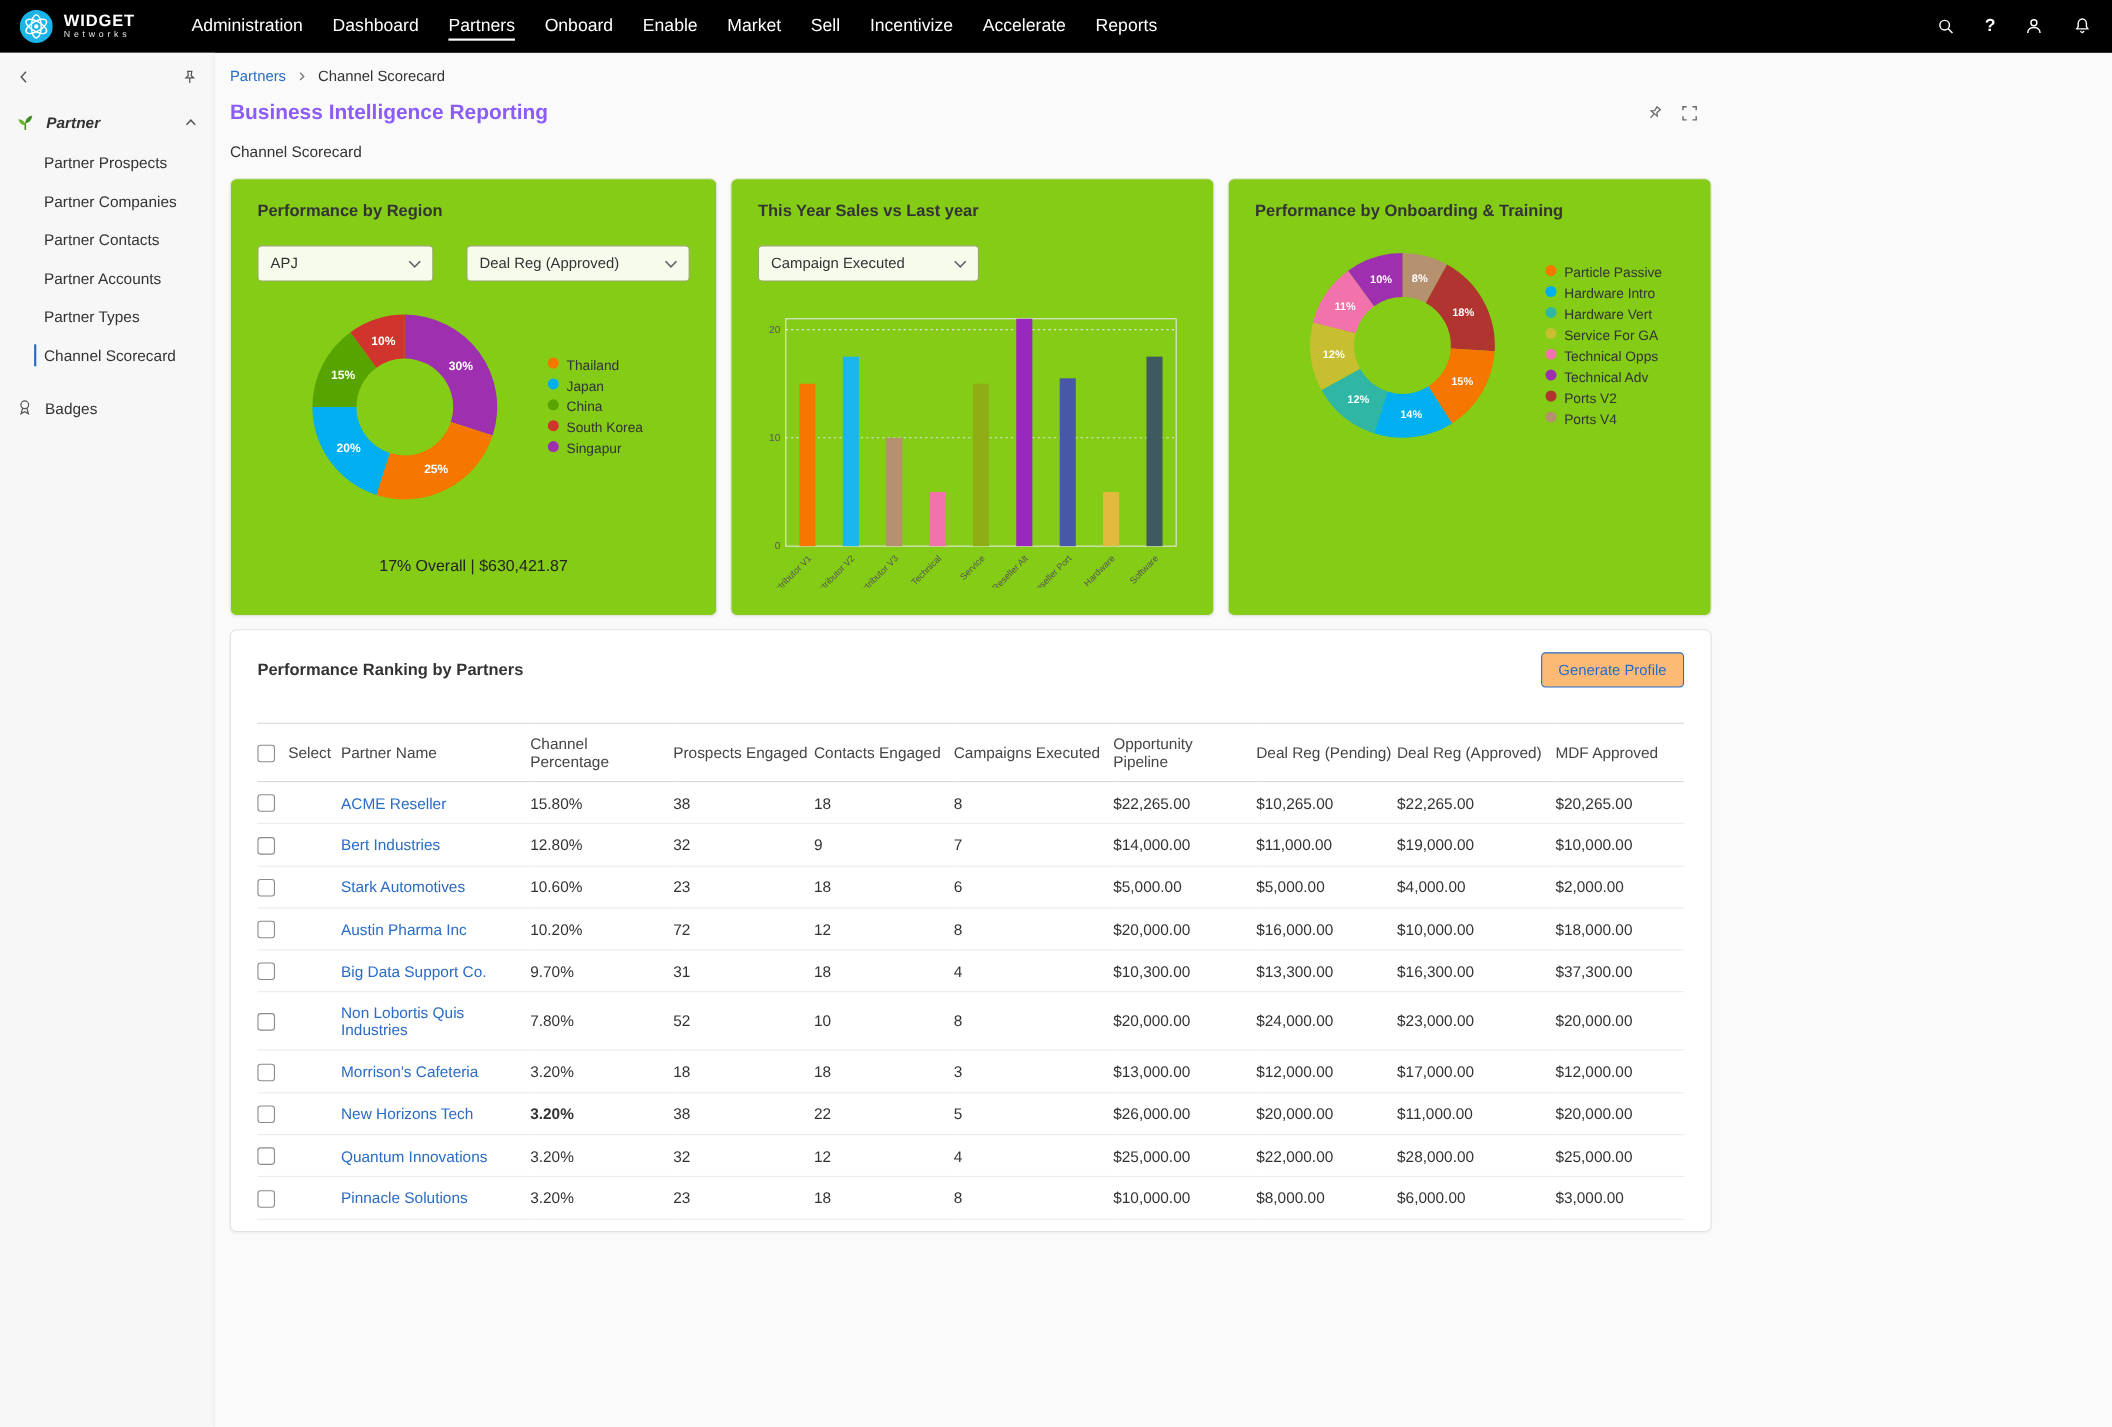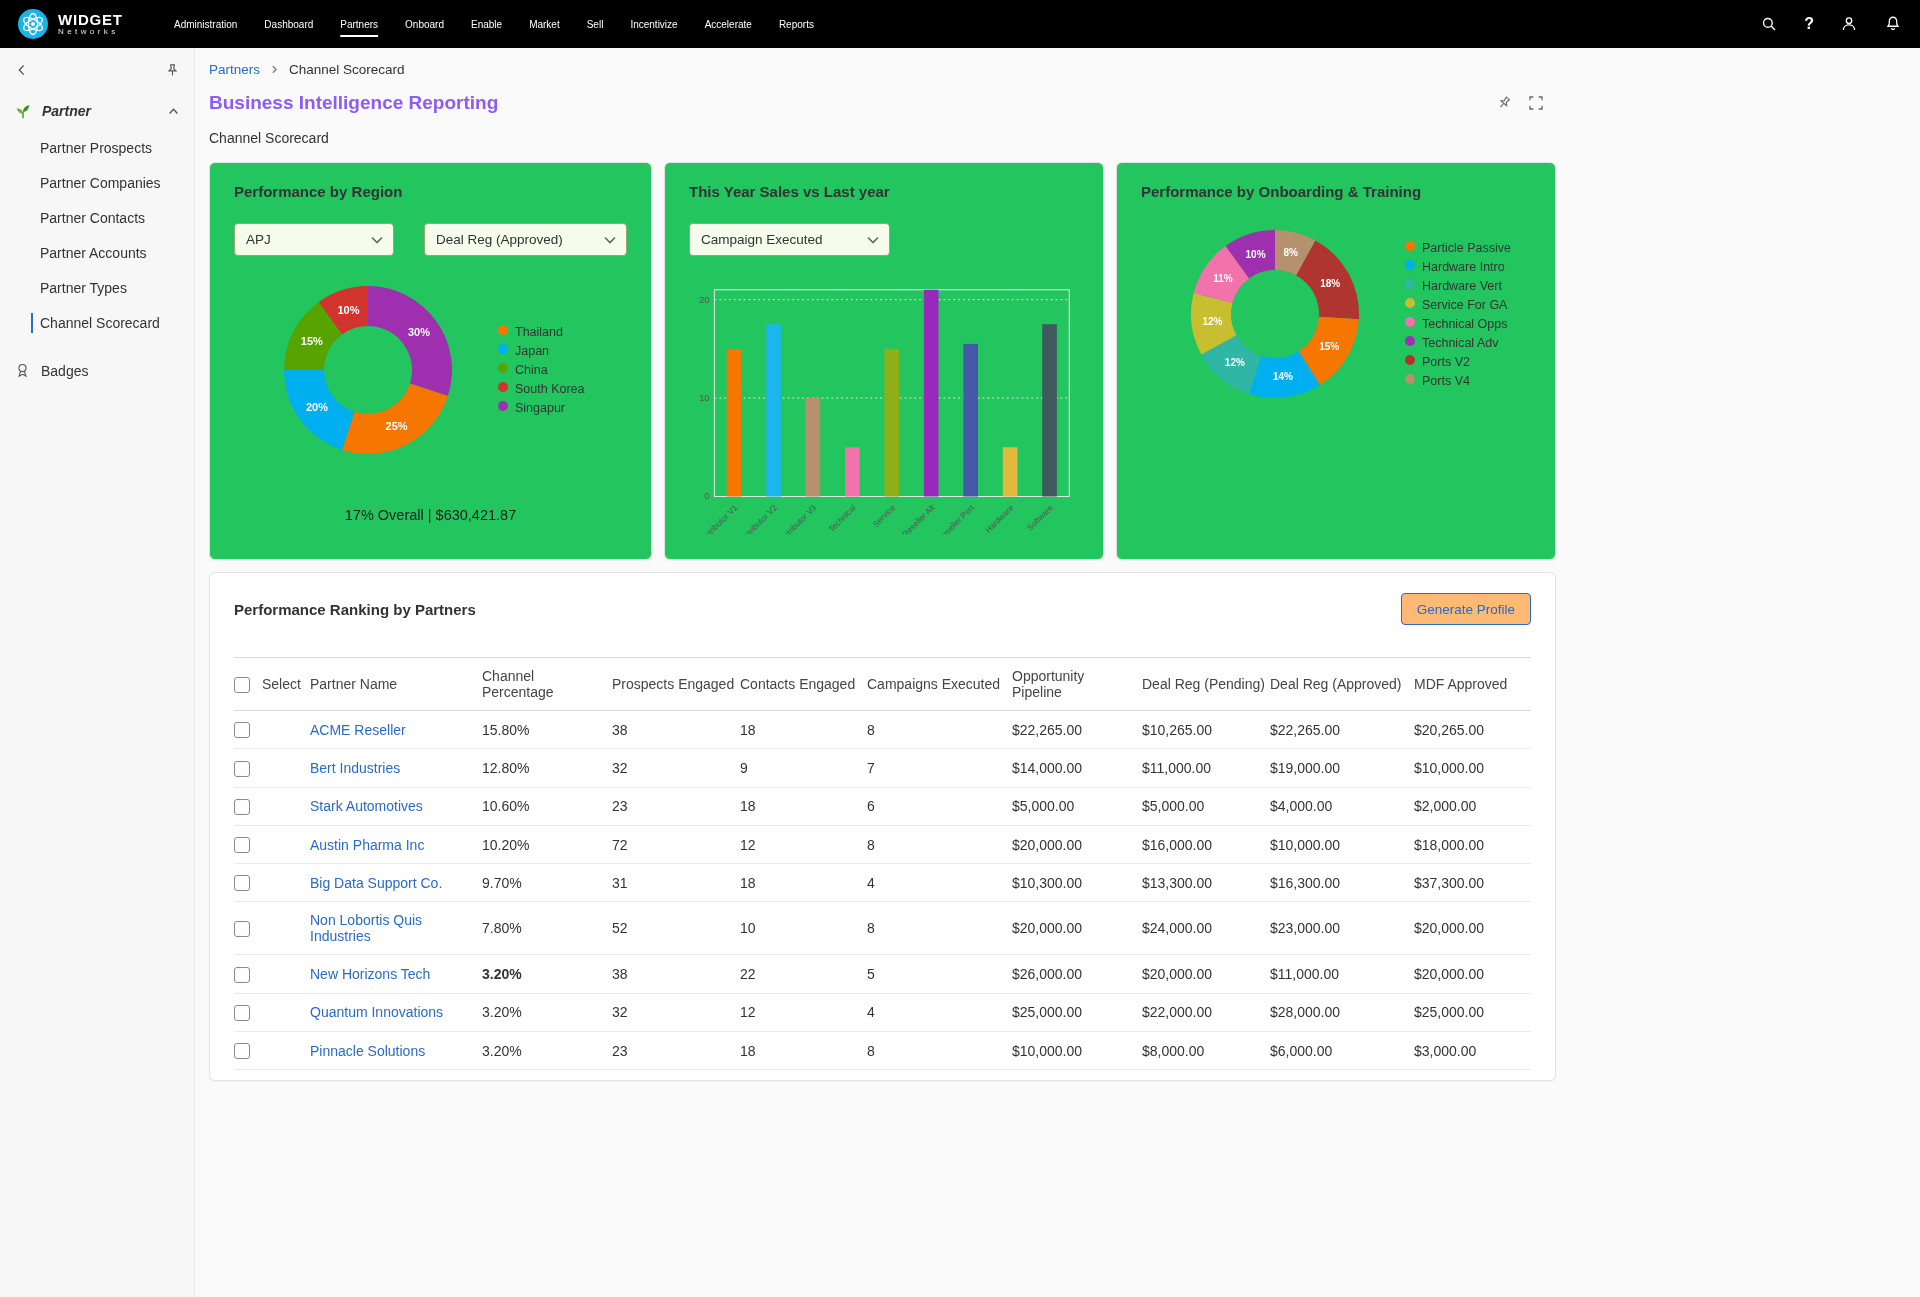--- a/index.html
+++ b/index.html
@@ -6,21 +6,21 @@
   html,body { width:1920px; height:1297px; overflow:hidden; }
   body { font-family:"Liberation Sans", sans-serif; background:#fafafa; color:#333; }
 
   
   .topbar { height:48px; background:#000; display:flex; align-items:center; padding:0 18px; color:#fff; }
   .brand { display:flex; align-items:center; gap:10px; min-width:130px; }
   .brand-logo { width:30px; height:30px; flex:none; }
   .brand-name { font-size:15px; font-weight:bold; letter-spacing:.8px; line-height:15px; }
   .brand-sub { font-size:8px; letter-spacing:3.4px; color:#e6e6e6; line-height:10px; }
   .topnav { display:flex; gap:27px; margin-left:26px; }
-  .nav-item { color:#fff; font-size:10px; cursor:pointer; padding:14px 0; text-decoration:none; }
+  .nav-item { color:#fff; font-size:16px; cursor:pointer; padding:14px 0; text-decoration:none; }
   .nav-item.active { text-decoration:underline; text-underline-offset:7px; text-decoration-thickness:1.5px; }
   .top-icons { margin-left:auto; display:flex; align-items:center; gap:26px; }
   .top-icons svg { display:block; cursor:pointer; }
   .help-glyph { font-size:16px; font-weight:bold; color:#fff; cursor:pointer; line-height:16px; }
 
   
   .app { display:flex; height:1249px; }
   .sidebar { width:195px; flex:none; background:#f7f7f7; border-right:1px solid #ececec; }
   .side-top { display:flex; justify-content:space-between; align-items:center; padding:14px 14px 4px 14px; }
   .side-top svg { cursor:pointer; }
@@ -39,21 +39,21 @@
   .breadcrumb a { color:#2a6bc5; text-decoration:none; cursor:pointer; }
   .breadcrumb .crumb-current { color:#333; }
   .title-row { display:flex; align-items:center; margin-top:15px; }
   .page-title { font-size:19px; font-weight:600; color:#8b5cf6; }
   .title-actions { margin-left:auto; display:flex; gap:16px; padding-right:12px; }
   .title-actions svg { cursor:pointer; }
   .page-subtitle { font-size:14px; color:#333; margin-top:16px; }
 
   
   .cards-row { display:flex; gap:12px; margin-top:16px; }
-  .card { flex:1; background:#22c55e; border:1px solid #e3e3e3; border-radius:6px; padding:20px 24px; height:398px; box-shadow:0 1px 2px rgba(0,0,0,.04); display:flex; flex-direction:column; }
+  .card { flex:1; background:#84cc16; border:1px solid #e3e3e3; border-radius:6px; padding:20px 24px; height:398px; box-shadow:0 1px 2px rgba(0,0,0,.04); display:flex; flex-direction:column; }
   .card-title { font-size:15px; font-weight:bold; color:#333; }
   .filters { display:flex; gap:30px; margin-top:23px; }
   .select { display:flex; align-items:center; justify-content:space-between; height:33px; background:#f6fbec; border:1px solid #9aa76b; border-radius:4px; padding:0 10px 0 11px; font-size:13.5px; color:#333; cursor:pointer; }
   .w160 { width:160px; } .w167 { width:167px; } .w201 { width:201px; } .w202 { width:202px; } .w203 { width:203px; }
   .donut-row { display:flex; align-items:center; margin-top:26px; }
   .donut-svg { width:176px; height:176px; margin-left:46px; flex:none; }
   .legend { display:flex; flex-direction:column; gap:5px; margin-left:42px; }
   .legend-item { display:flex; gap:7px; }
   .legend-dot { width:10px; height:10px; border-radius:50%; flex:none; }
   .legend-label { font-size:12.5px; color:#333; }
@@ -447,20 +447,32 @@
                 <td>52</td>
                 <td>10</td>
                 <td>8</td>
                 <td>$20,000.00</td>
                 <td>$24,000.00</td>
                 <td>$23,000.00</td>
                 <td>$20,000.00</td>
               </tr>
               <tr>
                 <td><span class="checkbox"></span></td>
+                <td><a class="link">Morrison's Cafeteria</a></td>
+                <td>3.20%</td>
+                <td>18</td>
+                <td>18</td>
+                <td>3</td>
+                <td>$13,000.00</td>
+                <td>$12,000.00</td>
+                <td>$17,000.00</td>
+                <td>$12,000.00</td>
+              </tr>
+              <tr>
+                <td><span class="checkbox"></span></td>
                 <td><a class="link">New Horizons Tech</a></td>
                 <td style="font-weight: bold;">3.20%</td>
                 <td>38</td>
                 <td>22</td>
                 <td>5</td>
                 <td>$26,000.00</td>
                 <td>$20,000.00</td>
                 <td>$11,000.00</td>
                 <td>$20,000.00</td>
               </tr>

